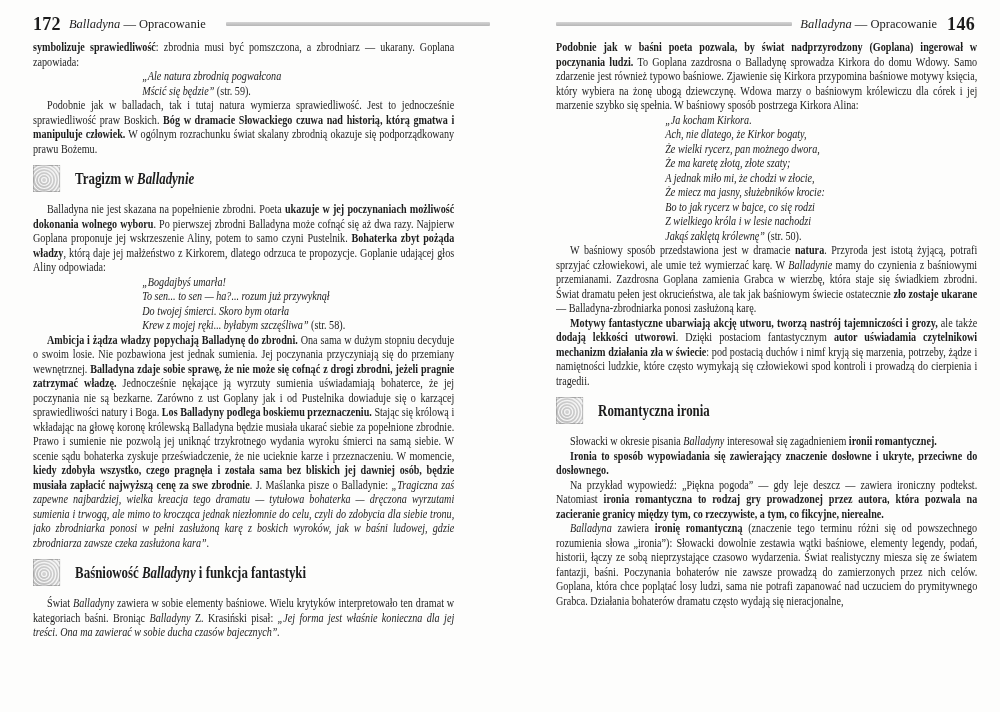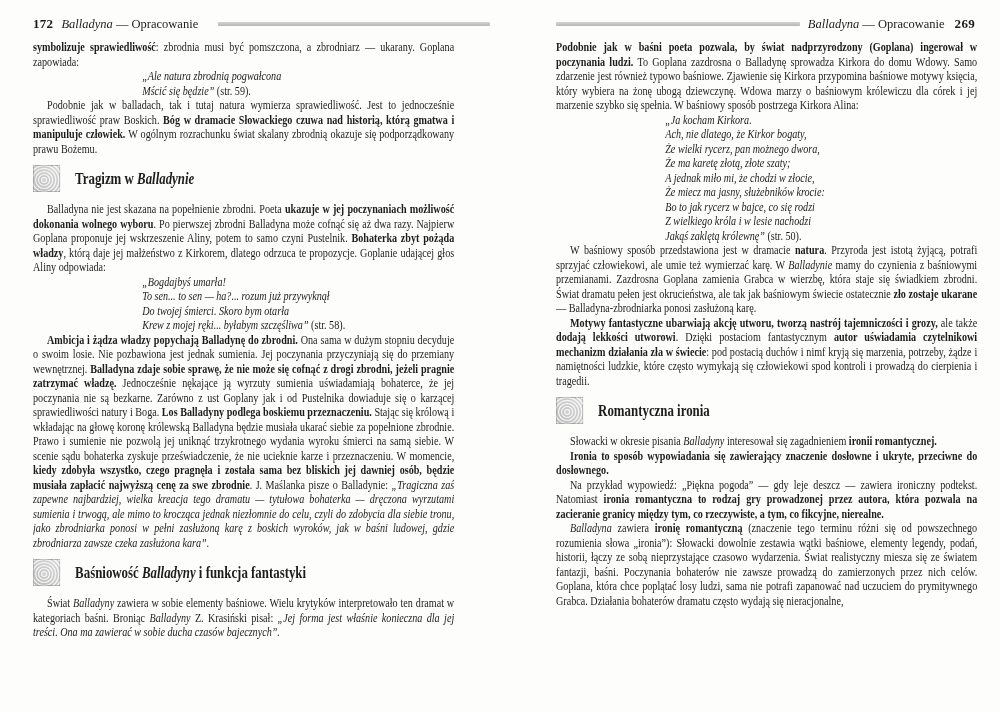--- a/index.html
+++ b/index.html
@@ -14,21 +14,21 @@
   .page-right{left:500px;}
 
   
   .page-header{
     position:absolute;top:16px;height:16px;
     display:flex;align-items:center;
     font-size:12.5px;white-space:nowrap;
   }
   .page-header-left{left:33px;width:457px;}
   .page-header-right{left:56px;width:419px;}
-  .page-num{font-weight:bold;font-size:13px;letter-spacing:.3px;text-align:right;}
+  .page-num{font-weight:bold;font-size:18px;letter-spacing:.3px;text-align:right;}
   .running-title{margin:16px 8px;}
   .running-title .it{font-style:italic;}
   .header-bar{
     height:4px;border-radius:1px;
     background:linear-gradient(#d4d4d4,#b6b6b6);
   }
   .page-header-left .header-bar{flex:1;margin-left:12px;}
   .page-header-right .header-bar{width:248px;margin-right:auto;}
   .page-header-right .running-title{margin-right:10px;}
 
@@ -150,21 +150,21 @@
 <h2 class="sec-title"><span class="b">Baśniowość </span><span class="bi">Balladyny</span><span class="b"> i funkcja fantastyki</span></h2>
         </div>
         <p class="para"><span>Świat </span><span class="i">Balladyny</span><span> zawiera w sobie elementy baśniowe. Wielu krytyków interpretowało ten dramat w kategoriach baśni. Broniąc </span><span class="i">Balladyny</span><span> Z. Krasiński pisał: </span><span class="i">„Jej forma jest właśnie konieczna dla jej treści. Ona ma zawierać w sobie ducha czasów bajecznych”.</span></p>
       </div>
   </div>
 
   <div class="page page-right">
     <div class="page-header page-header-right">
       <span class="header-bar"></span>
       <span class="running-title"><span class="it">Balladyna</span><span> — Opracowanie</span></span>
-      <span class="page-num">269</span>
+      <span class="page-num">146</span>
     </div>
     <div class="page-body page-body-right" id="body-right">
         <p class="para noindent"><span class="b">Podobnie jak w baśni poeta pozwala, by świat nadprzyrodzony (Goplana) ingerował w poczynania ludzi.</span><span> To Goplana zazdrosna o Balladynę sprowadza Kirkora do domu Wdowy. Samo zdarzenie jest również typowo baśniowe. Zjawienie się Kirkora przypomina baśniowe motywy księcia, który wybiera na żonę ubogą dziewczynę. Wdowa marzy o baśniowym królewiczu dla córek i jej marzenie szybko się spełnia. W baśniowy sposób postrzega Kirkora Alina:</span></p>
         <div class="quote">
           <div class="quote-line"><span class="i">„Ja kocham Kirkora.</span></div>
           <div class="quote-line"><span class="i">Ach, nie dlatego, że Kirkor bogaty,</span></div>
           <div class="quote-line"><span class="i">Że wielki rycerz, pan możnego dwora,</span></div>
           <div class="quote-line"><span class="i">Że ma karetę złotą, złote szaty;</span></div>
           <div class="quote-line"><span class="i">A jednak miło mi, że chodzi w złocie,</span></div>
           <div class="quote-line"><span class="i">Że miecz ma jasny, służebników krocie:</span></div>

